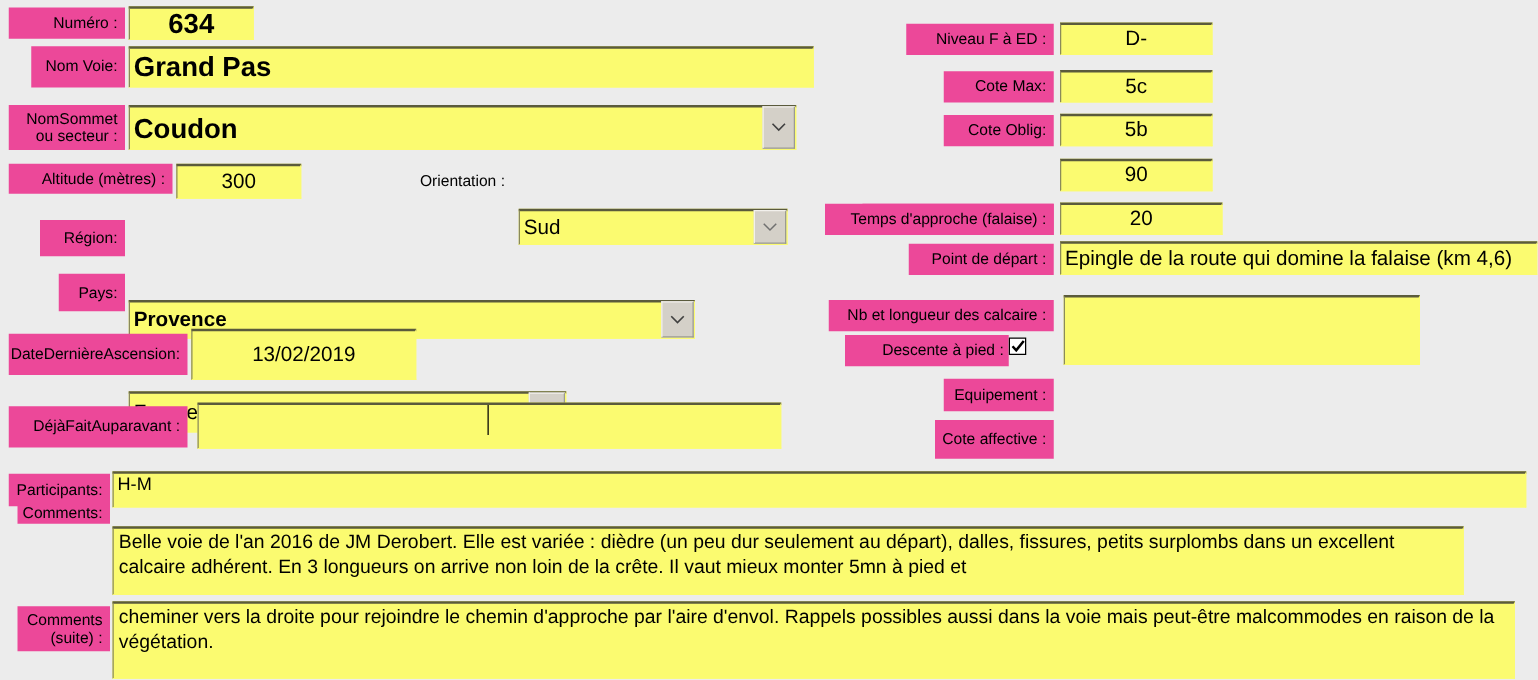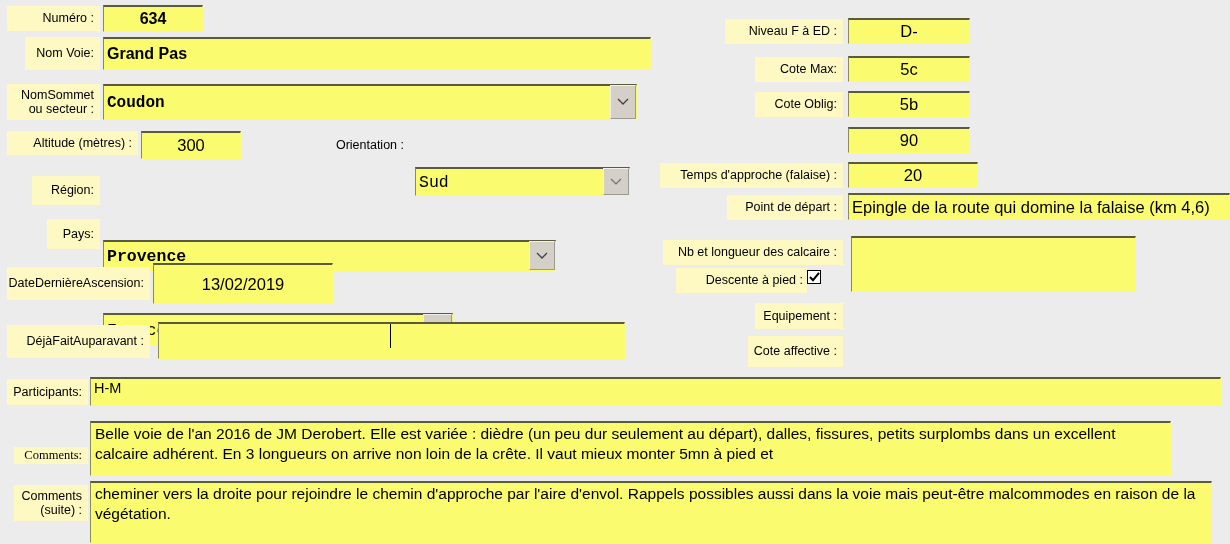--- a/index.html
+++ b/index.html
@@ -7,21 +7,21 @@
     width:1230px;height:544px;
     background:#ececec;
     font-family:"Liberation Sans", sans-serif;
     overflow:hidden;
     position:relative;
   }
   .abs{position:absolute;box-sizing:border-box;}
 
   
   .lbl{
-    background:#fef9c3;
+    background:#ec4899;
     color:#000;
     font-size:12.5px;
     display:flex;
     align-items:center;
     justify-content:flex-end;
     padding:0 6px 0 4px;
     line-height:1.15;
     white-space:pre-line;
     text-align:right;
   }
@@ -46,38 +46,38 @@
     display:block;
     white-space:normal;
     padding:1px 4px 0 4px;
     line-height:1.30;
   }
   .f12{font-size:12.5px;}
   .f14{font-size:14.5px;}
   .f15{font-size:15.5px;}
   .f16{font-size:16.5px;}
   .f19{font-size:19px;}
-  .f21{font-size:16px;}
+  .f21{font-size:22px;}
   .b{font-weight:bold;}
 
   
   .drop{
     position:absolute;
     top:1px;right:1px;bottom:1px;
     width:24px;
     background:#d4d0c8;
     border:1px solid #9a9a92;
     border-top-color:#f2f0ec;
     border-left-color:#f2f0ec;
     display:flex;align-items:center;justify-content:center;
   }
   .drop svg{display:block;}
 
   
-  .combo{position:relative;font-family:Liberation Mono, monospace;}
+  .combo{position:relative;}
 
   
   .chk{
     position:absolute;
     width:14px;height:14px;
     background:#fff;
     border:1px solid #000;
     display:flex;align-items:center;justify-content:center;
   }
   .chk svg{display:block;}
@@ -206,18 +206,18 @@
       <svg width="12" height="8" viewBox="0 0 12 8">
           <path d="M1 1 L6 6 L11 1" fill="none" stroke="#707070" stroke-width="1.2"></path>
         </svg>
     </span>
   </div>
 </div>
 
 <div class="abs lbl f12" style="left:7px;top:379px;width:81px;height:26px;">Participants:</div>
 <div class="abs fld f14" style="left:90px;top:377px;width:1131px;height:29px;align-items:flex-start;padding-top:1px;">H-M</div>
 
-<div class="abs lbl f12" style="left:14px;top:447px;width:74px;height:17px;font-family:Liberation Serif, serif;">Comments:</div>
+<div class="abs lbl f12" style="left:14px;top:402px;width:74px;height:17px;">Comments:</div>
 <div class="abs fld multiline f15" style="left:90px;top:421px;width:1081px;height:55px;">Belle voie de l'an 2016 de JM Derobert. Elle est variée : dièdre (un peu dur seulement au départ), dalles, fissures, petits surplombs dans un excellent calcaire adhérent. En 3 longueurs on arrive non loin de la crête. Il vaut mieux monter 5mn à pied et</div>
 
 <div class="abs lbl two f12" style="left:14px;top:485px;width:74px;height:36px;align-items:flex-end;">Comments
 (suite) :</div>
 <div class="abs fld multiline f15" style="left:90px;top:481px;width:1122px;height:62px;">cheminer vers la droite pour rejoindre le chemin d'approche par l'aire d'envol. Rappels possibles aussi dans la voie mais peut-être malcommodes en raison de la végétation.</div>
 
 </body></html>

